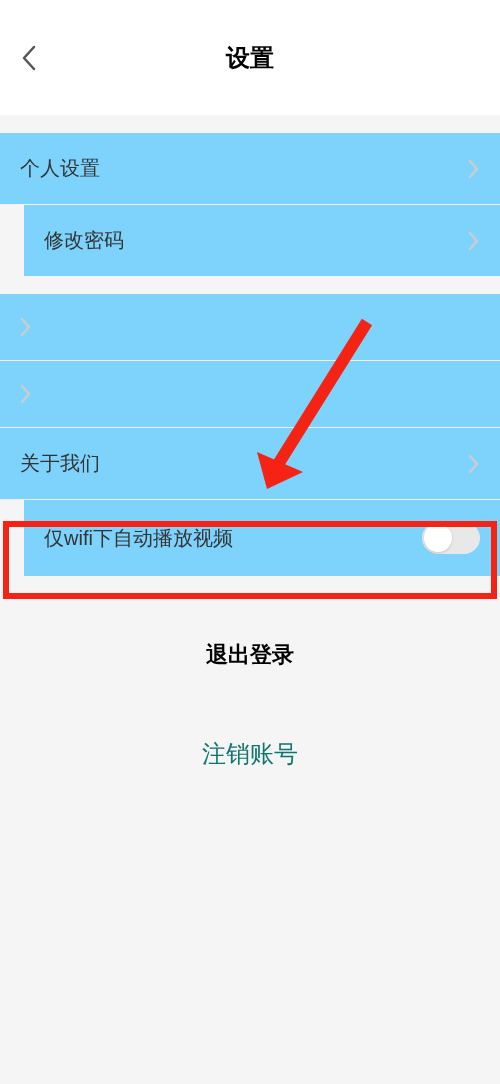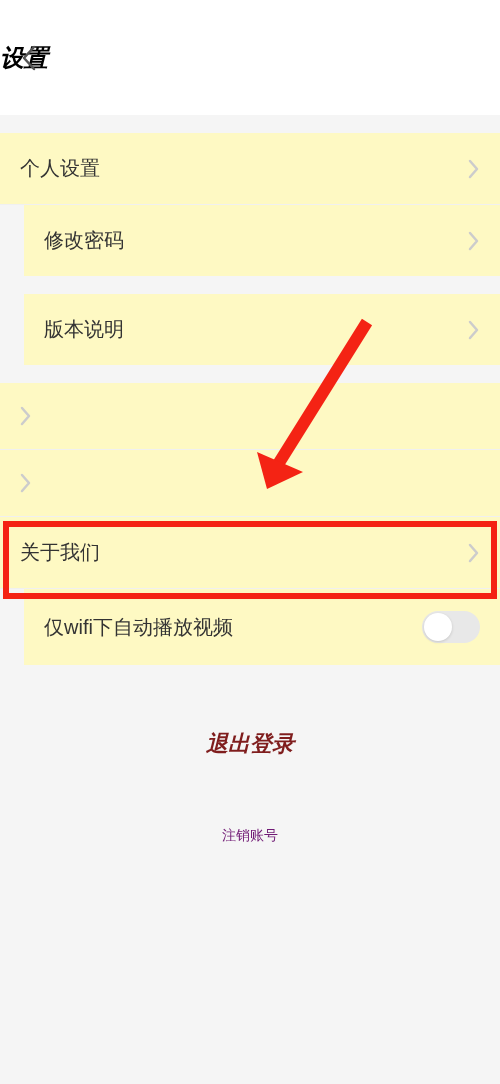--- a/index.html
+++ b/index.html
@@ -14,42 +14,41 @@
       font-family: -apple-system, BlinkMacSystemFont, "PingFang SC", "Helvetica Neue", sans-serif;
       position: relative;
       overflow: hidden;
     }
     .header {
       background: #fff;
       height: 115px;
       position: relative;
       display: flex;
       align-items: center;
-      justify-content: flex-start;
-      font-style: italic;
+      justify-content: center;
     }
     .back-button {
       position: absolute;
       left: 20px;
       top: 50%;
       transform: translateY(-50%);
       cursor: pointer;
       display: flex;
       align-items: center;
     }
     .page-title {
       font-size: 24px;
       font-weight: 600;
       color: #000;
     }
     .list-group {
       margin-top: 18px;
     }
     .list-item {
-      background: #fef9c3;
+      background: #7dd3fc;
       padding: 22px 20px;
       display: flex;
       align-items: center;
       justify-content: space-between;
       border-bottom: 1px solid #f0f0f0;
       cursor: pointer;
       font-size: 20px;
       color: #333;
     }
     .list-item:last-child {
@@ -83,27 +82,26 @@
       box-shadow: 0 1px 3px rgba(0,0,0,0.15);
     }
     .action-button {
       margin-top: 50px;
       text-align: center;
       font-size: 22px;
       padding: 14px;
       cursor: pointer;
     }
     .logout {
-      color: #7f1d1d;
+      color: #000000;
       font-weight: 600;
-      font-style: italic;
     }
     .deactivate {
-      color: #701a75;
-      font-size: 14px;
+      color: #0f766e;
+      font-size: 24px;
       margin-top: 40px;
     }
     .chevron-left-svg {
       stroke: #555;
       stroke-width: 2.5;
       fill: none;
       stroke-linecap: round;
       stroke-linejoin: round;
     }
     .chevron-right-svg {
@@ -149,28 +147,20 @@
     <span class="label">修改密码</span>
     <span class="chevron">
       <svg width="12" height="22" viewBox="0 0 12 22">
           <polyline class="chevron-right-svg" points="2,3 9,11 2,19"></polyline>
         </svg>
     </span>
   </div>
 </div>
 
 <div class="list-group">
-  <div class="list-item">
-    <span class="label">版本说明</span>
-    <span class="chevron">
-      <svg width="12" height="22" viewBox="0 0 12 22">
-          <polyline class="chevron-right-svg" points="2,3 9,11 2,19"></polyline>
-        </svg>
-    </span>
-  </div>
 </div>
 
 <div class="list-group">
   <div class="list-item">
     <span class="chevron">
       <svg width="12" height="22" viewBox="0 0 12 22">
           <polyline class="chevron-right-svg" points="2,3 9,11 2,19"></polyline>
         </svg>
     </span>
   </div>

